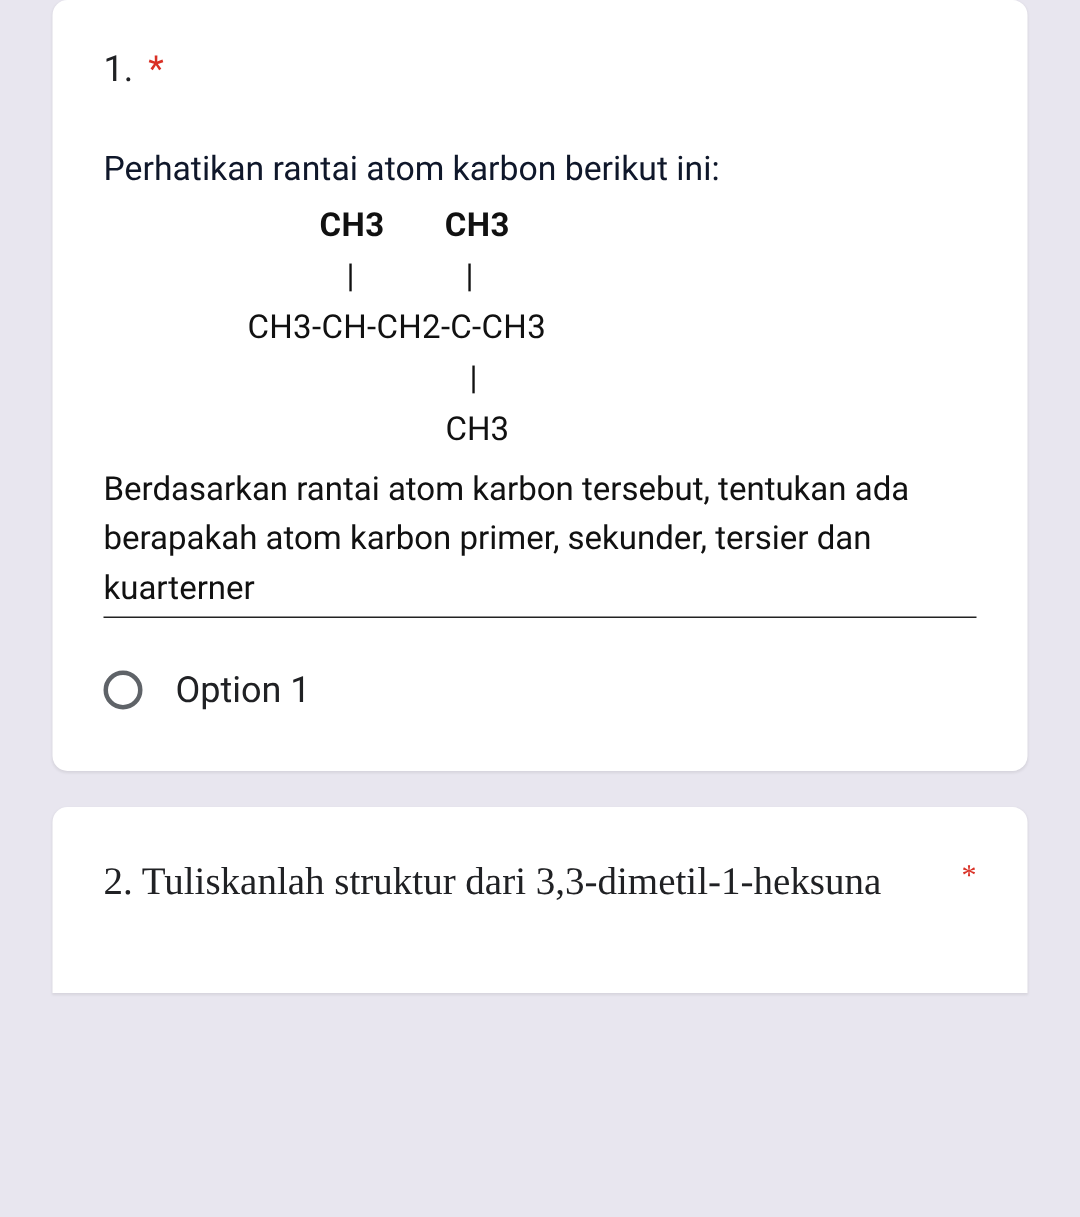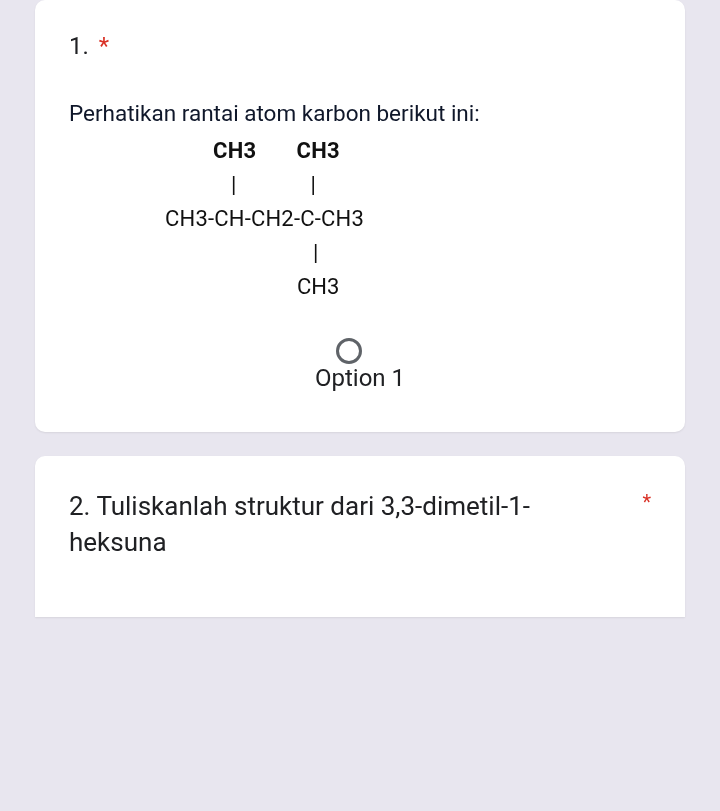--- a/index.html
+++ b/index.html
@@ -34,20 +34,21 @@
       color: #d93025;
       margin-left: 4px;
     }
     .q2-title {
       font-size: 26px;
       color: #202124;
       line-height: 1.4;
       display: flex;
       justify-content: flex-start;
       align-items: flex-start;
+      font-family: Liberation Serif, serif;
     }
     .q2-title .text {
       flex: 1;
     }
     .q2-title .required {
       color: #d93025;
       font-size: 20px;
       margin-left: 16px;
     }
     .instruction {
@@ -78,21 +79,20 @@
       line-height: 1.5;
       border-bottom: 1.5px solid #222;
       padding-bottom: 2px;
       margin-top: 4px;
     }
     .option-row {
       display: flex;
       align-items: center;
       margin-top: 34px;
       cursor: pointer;
-      flex-direction: column;
     }
     .radio-circle {
       width: 26px;
       height: 26px;
       border: 3px solid #5f6368;
       border-radius: 50%;
       margin-right: 22px;
       flex-shrink: 0;
     }
     .option-label {
@@ -112,20 +112,21 @@
   <div class="instruction">Perhatikan rantai atom karbon berikut ini:</div>
 
   <div class="chem-structure">
     <div class="chem-row chem-row1"><span>CH3</span><span class="g2">CH3</span></div>
     <div class="chem-row chem-row2"><span>|</span><span class="g2">|</span></div>
     <div class="chem-row chem-row3">CH3-CH-CH2-C-CH3</div>
     <div class="chem-row chem-row4">|</div>
     <div class="chem-row chem-row5">CH3</div>
   </div>
 
+  <div class="conclusion">Berdasarkan rantai atom karbon tersebut, tentukan ada berapakah atom karbon primer, sekunder, tersier dan kuarterner</div>
 
   <div class="option-row">
     <div class="radio-circle"></div>
     <div class="option-label">Option 1</div>
   </div>
 </div>
 
 <div class="card q2">
   <div class="q2-title">
     <span class="text">2. Tuliskanlah struktur dari 3,3-dimetil-1-heksuna</span>

